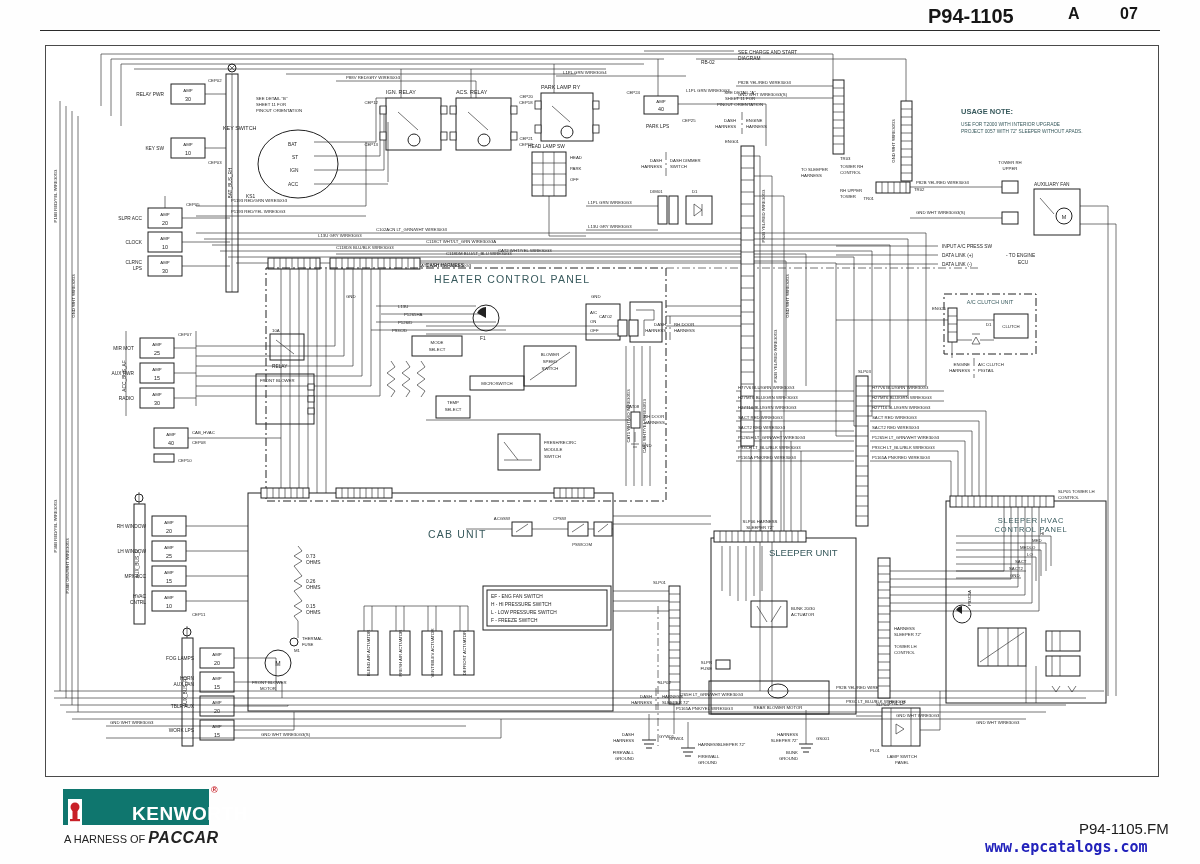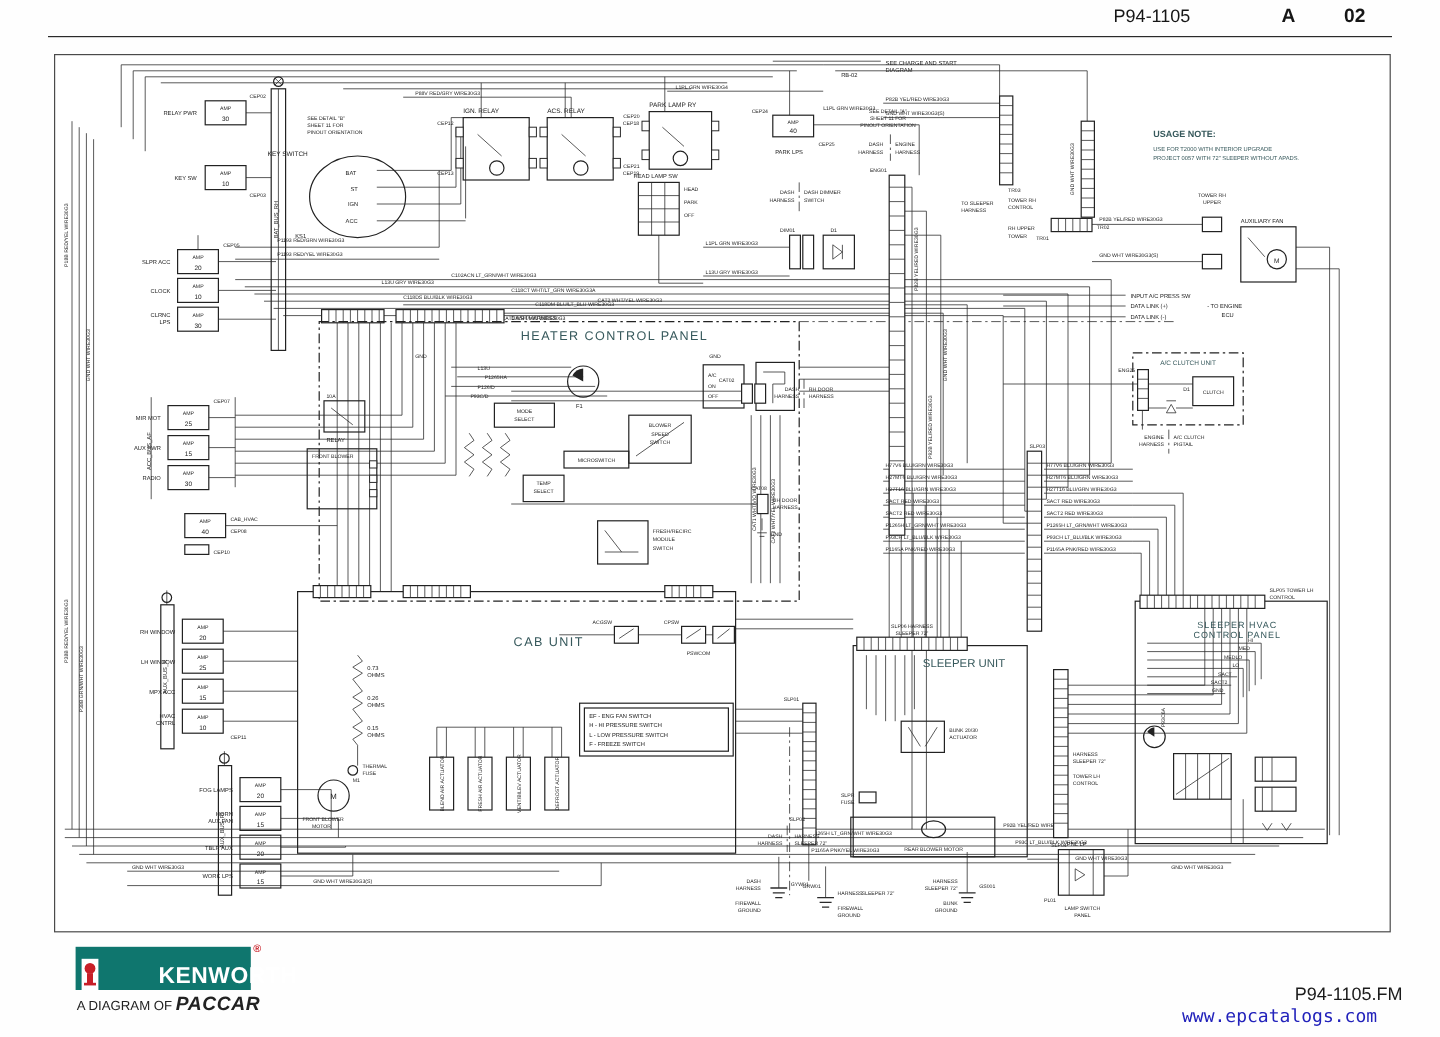--- a/index.html
+++ b/index.html
@@ -1,52 +1,52 @@
 <!DOCTYPE html>
 <html><head>
 <meta charset="utf-8">
 <style>
   html,body{margin:0;padding:0;background:#fff;}
   .page{position:relative;width:1200px;height:864px;background:#fefefe;font-family:"Liberation Sans",sans-serif;color:#161616;overflow:hidden;}
   .hdr-title{position:absolute;left:55px;top:4px;font-size:17px;font-weight:bold;}
-  .hdr-doc{position:absolute;left:928px;top:5px;font-size:15px;font-weight:normal;}
+  .hdr-doc{position:absolute;left:928px;top:5px;font-size:20px;font-weight:bold;}
   .hdr-rev{position:absolute;left:1068px;top:5px;font-size:16px;font-weight:bold;}
   .hdr-page{position:absolute;left:1120px;top:5px;font-size:16px;font-weight:bold;}
   .hdr-rule{position:absolute;left:40px;top:30px;width:1120px;height:0;border-top:1.5px solid #2a2a2a;}
   .frame{position:absolute;left:45px;top:45px;width:1112px;height:730px;border:1px solid #4a4a4a;background:#fff;}
   .frame svg{display:block;}
   
   .logo{position:absolute;left:63px;top:789px;width:146px;height:36px;background:#0f766e;display:flex;align-items:flex-end;gap:44px;}
   .logo-em{width:22px;height:26px;background:#fff;margin-left:5px;display:flex;align-items:center;justify-content:center;}
   .logo-txt{color:#fff;font-weight:bold;font-size:19px;letter-spacing:.5px;margin-left:6px;font-style:normal;}
   .logo-reg{position:absolute;left:211px;top:785px;color:#c82028;font-size:9px;font-weight:bold;}
   .tagline{position:absolute;left:64px;top:829px;font-size:11px;color:#222;}
   .tagline b{font-style:italic;font-size:16px;letter-spacing:.5px;}
   .fm{position:absolute;left:1058px;top:820px;font-size:15px;color:#1b1b1b;margin-left:21px;}
-  .site{position:absolute;left:985px;top:838px;font-size:15px;font-weight:normal;color:#2222bb;font-family:"DejaVu Sans Mono",monospace;text-decoration:none;}
+  .site{position:absolute;left:985px;top:838px;font-size:15px;font-weight:bold;color:#2222bb;font-family:"DejaVu Sans Mono",monospace;text-decoration:none;}
   
   text{fill:#1d1d1d;font-family:"Liberation Sans",sans-serif;}
   .t4{font-size:4.3px}.t45{font-size:4.8px}.t5{font-size:5.4px}.t6{font-size:6.5px}.t7{font-size:7.5px}.t9{font-size:9.5px}.t11{font-size:10.5px;letter-spacing:1.2px}
   .mid{text-anchor:middle}.end{text-anchor:end}
   .ttl{fill:#37595c}
   .w{stroke:#2b2b2b;stroke-width:.65;fill:none}
   .w2{stroke:#2b2b2b;stroke-width:1.1;fill:none}
   .bx{stroke:#222;fill:none;stroke-width:1}
   .bxf{stroke:#222;fill:#fff;stroke-width:1}
   .dsh{stroke-dasharray:8 3 2 3}
   .pin{fill:#fff;stroke:#222;stroke-width:.8}
 </style>
 </head>
 <body>
 
 <div class="page">
 
   <div class="hdr-doc">P94-1105</div>
   <div class="hdr-rev">A</div>
-  <div class="hdr-page">02</div>
+  <div class="hdr-page">07</div>
   <div class="hdr-rule"></div>
 
   <div class="frame">
   <svg width="1112" height="730" viewBox="0 0 1112 730">
 
     <g>
 
       <path class="w" d="M55 8 H640 M65 13 H618 M75 18 H598 M88 23 H560 M240 28 H530 M55 8 V60 M65 13 V70 M75 18 V80 M355 23 V52 M425 23 V52 M508 18 V47 M612 13 V50 M640 8 H787 V34 M650 13 H860 V55 M598 5 H688 M510 30 H640 M290 35 H430 V52 M632 58 H720 V100"></path>
 
       <path class="w" d="M14 55 V645 M20 60 V652 M26 65 V659 M32 70 V666 M8 645 H1058 M8 652 H1040 M14 659 H1020 M20 666 H1000 M26 673 H980 M60 680 H420 M60 692 H455 M455 692 V673"></path>
@@ -638,17 +638,17 @@
     <div class="logo-em">
       <svg width="14" height="20" viewBox="0 0 14 20">
           <circle cx="7" cy="5" r="4.5" fill="#c82028"></circle>
           <rect x="4.5" y="9" width="5" height="9" fill="#c82028"></rect>
           <rect x="2" y="17" width="10" height="2.2" fill="#c82028"></rect>
         </svg>
     </div>
     <div class="logo-txt">KENWORTH</div>
   </div>
   <div class="logo-reg">®</div>
-  <div class="tagline"><span>A DIAGRAM OF </span><b>PACCAR</b></div>
+  <div class="tagline"><span>A HARNESS OF </span><b>PACCAR</b></div>
   <div class="fm">P94-1105.FM</div>
   <a class="site" href="#">www.epcatalogs.com</a>
 
 </div>
 
 </body></html>

